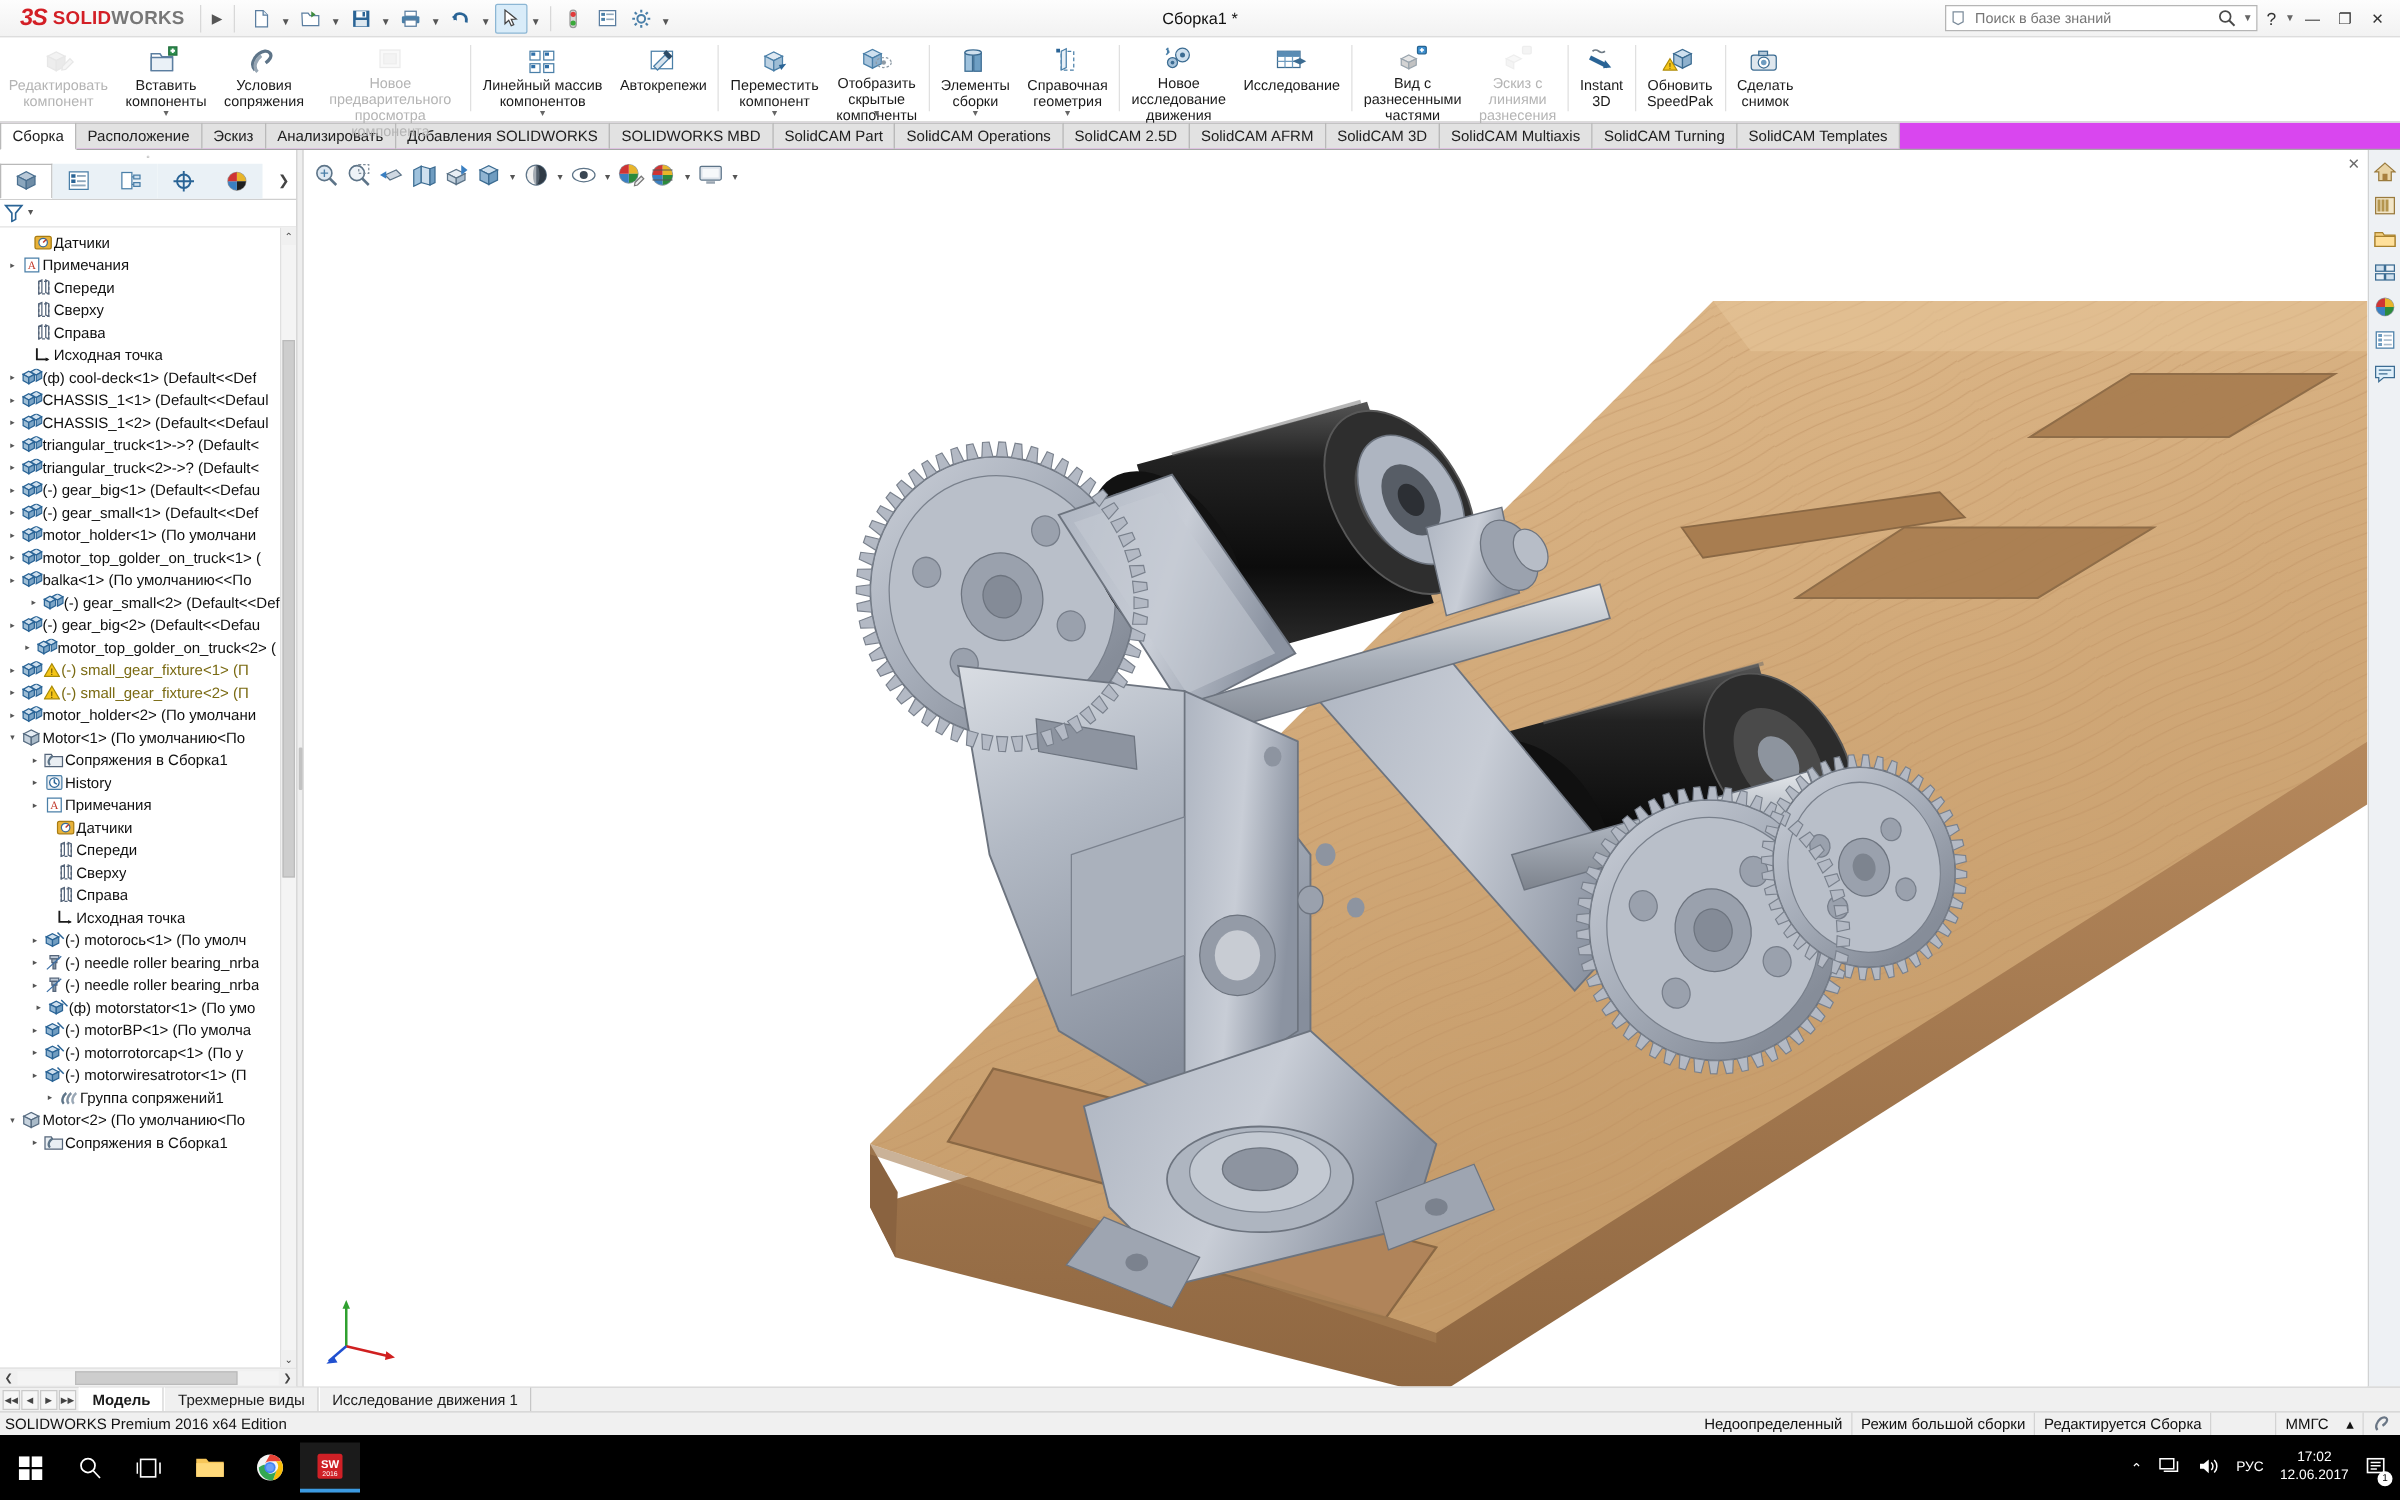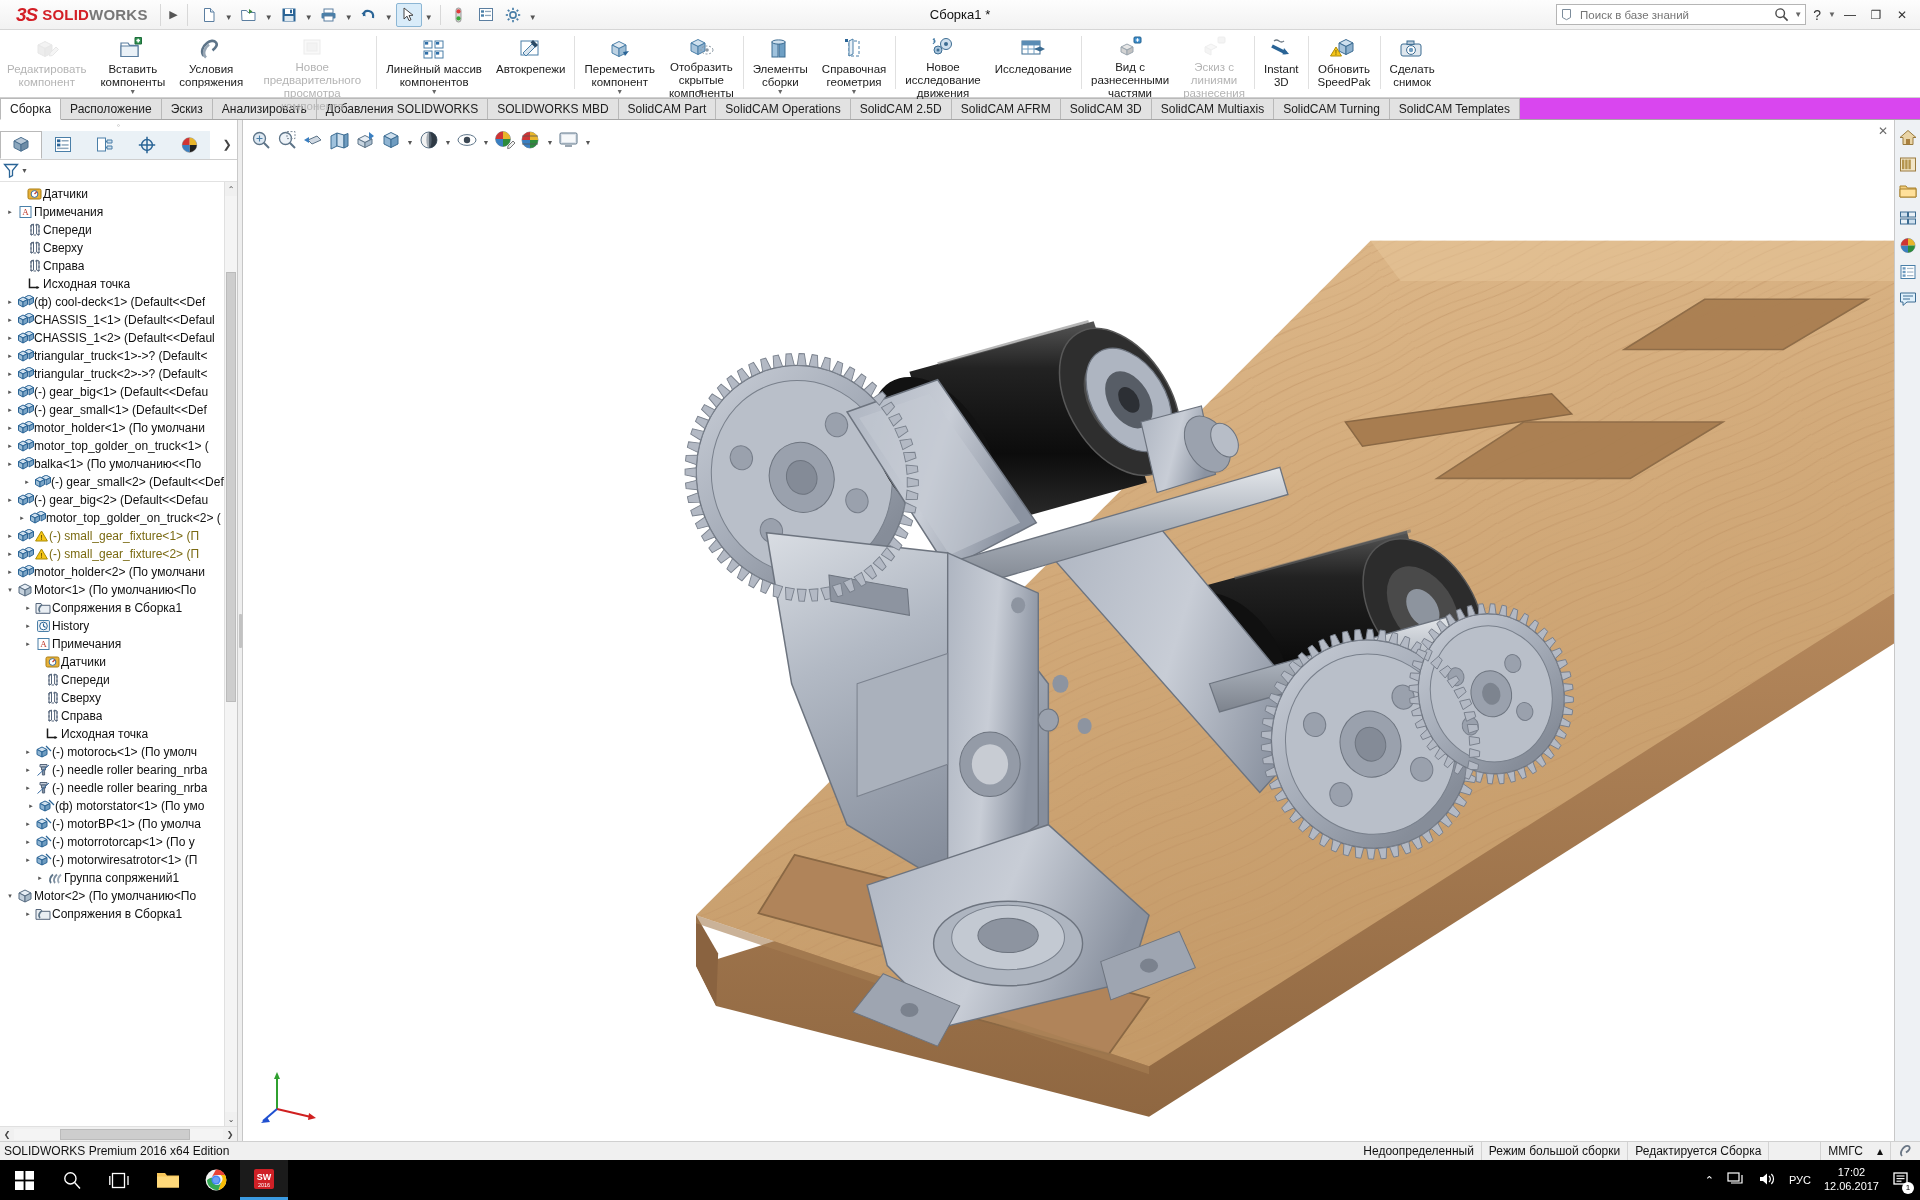--- a/index.html
+++ b/index.html
@@ -138,21 +138,21 @@
   
   .statusbar {
     height:19px; background:#f0f0f0; border-top:1px solid #d0d0d0; display:flex; align-items:center;
     font-size:12px; color:#111; flex:none; padding-left:4px;
   }
   .st-right { margin-left:auto; display:flex; align-items:center; height:19px;}
   .st-cell { padding:0 7px; height:19px; display:flex; align-items:center; border-left:1px solid #d3d3d3;}
   .st-cell.noborder { border-left:none; }
 
   
-  .taskbar { height:40px; background:#000; display:flex; align-items:center; flex:none; position:relative;}
+  .taskbar { height:52px; background:#000; display:flex; align-items:center; flex:none; position:relative;}
   .tb-item { width:48px; height:40px; display:flex; align-items:center; justify-content:center;}
   .tb-item.active { background:#1b1b1b; border-bottom:3px solid #3b9ae1;}
   .tb-right { margin-left:auto; display:flex; align-items:center; color:#fff; gap:13px; padding-right:10px; font-size:11px;}
   .tb-clock { line-height:1.25; text-align:center; font-size:11px;}
 
   
   .scene { position:absolute; inset:0; background:#ffffff; }
   .triad { position:absolute; left:18px; bottom:16px; width:60px; height:60px;}
 </style>
 </head>
@@ -1618,20 +1618,33 @@
             <path d="M1.5 2h15v9h-8.5l-4 3.4V11h-2.5z" fill="#dff0fb" stroke="#3c6c92"></path>
             <g stroke="#3c6c92">
               <line x1="4" y1="5" x2="14" y2="5"></line>
               <line x1="4" y1="8" x2="11" y2="8"></line>
             </g>
           </svg>
         </div>
       </div>
   </div>
 
+  <div class="doctabs">
+    <div class="nav-arrows">
+      <span>◀◀</span>
+      <span>◀</span>
+      <span>▶</span>
+      <span>▶▶</span>
+    </div>
+    <div id="doctabs" style="display:flex;">
+        <div class="dtab active">Модель</div>
+        <div class="dtab">Трехмерные виды</div>
+        <div class="dtab">Исследование движения 1</div>
+      </div>
+  </div>
 
   <div class="statusbar">
     <span>SOLIDWORKS Premium 2016 x64 Edition</span>
     <div class="st-right" id="statuscells">
         <div class="st-cell noborder">Недоопределенный</div>
         <div class="st-cell">Режим большой сборки</div>
         <div class="st-cell">Редактируется Сборка</div>
         <div class="st-cell" style="width: 52px;"></div>
         <div class="st-cell">ММГС</div>
         <div class="st-cell" style="border-left: none;">▴</div>

